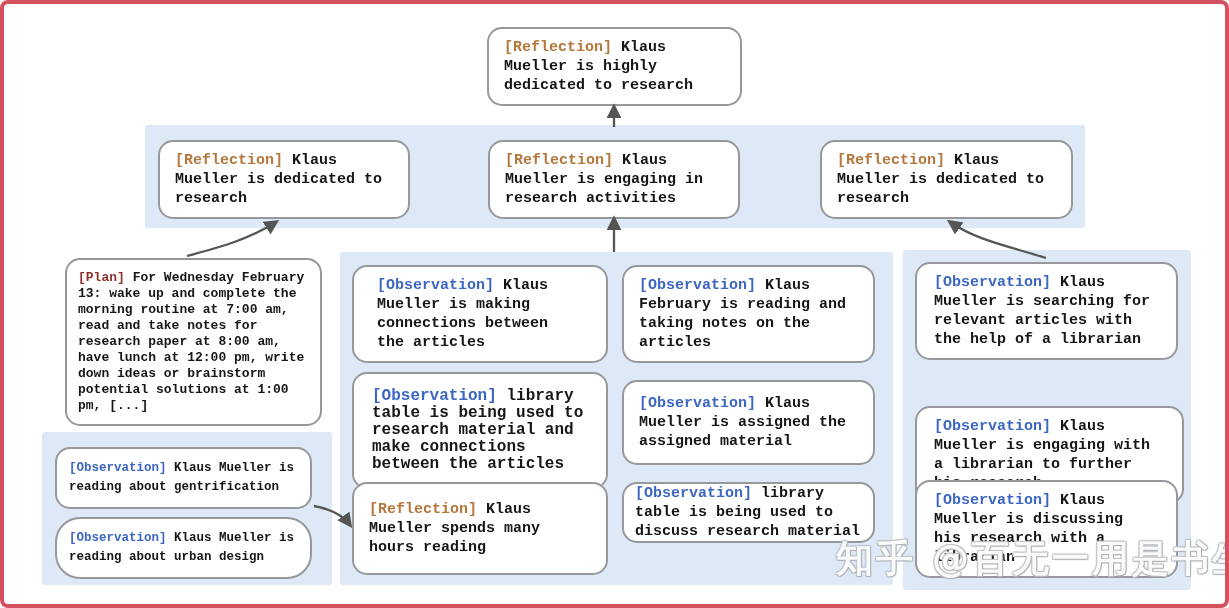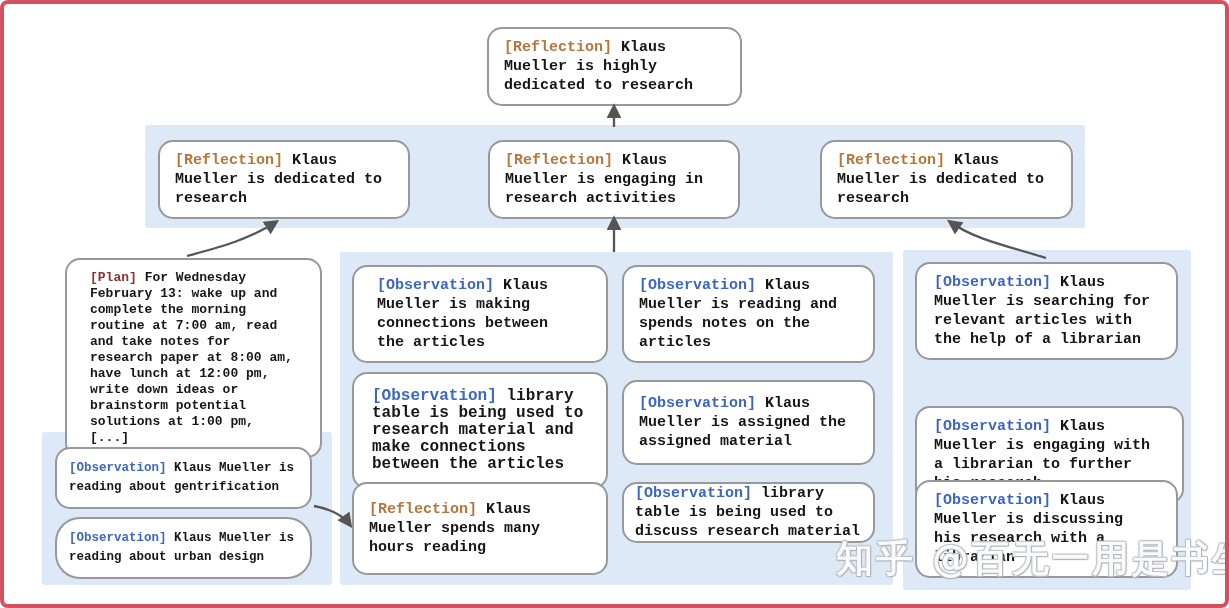--- a/index.html
+++ b/index.html
@@ -47,21 +47,21 @@
 </div>
 <div class="node fs15" style="left:488px;top:140px;width:252px;padding:9px 15px;">
   <span class="l-ref">[Reflection]</span>
   <span>Klaus Mueller is engaging in research activities</span>
 </div>
 <div class="node fs15" style="left:820px;top:140px;width:253px;padding:9px 15px;">
   <span class="l-ref">[Reflection]</span>
   <span>Klaus Mueller is dedicated to research</span>
 </div>
 
-<div class="node fs13" style="left:65px;top:258px;width:257px;padding:10px 23px;">
+<div class="node fs13" style="left:65px;top:258px;width:257px;padding:10px 11px;">
   <span class="l-plan">[Plan]</span>
   <span>For Wednesday February 13: wake up and complete the morning routine at 7:00 am, read and take notes for research paper at 8:00 am, have lunch at 12:00 pm, write down ideas or brainstorm potential solutions at 1:00 pm, [...]</span>
 </div>
 
 <div class="node fs125" style="left:55px;top:447px;width:257px;padding:10px 12px;">
   <span class="l-obs">[Observation]</span>
   <span>Klaus Mueller is reading about gentrification</span>
 </div>
 <div class="node fs125" style="left:55px;top:517px;width:257px;padding:10px 12px;border-radius:25px;">
   <span class="l-obs">[Observation]</span>
@@ -76,21 +76,21 @@
   <span class="l-obs">[Observation]</span>
   <span>library table is being used to research material and make connections between the articles</span>
 </div>
 <div class="node fs15" style="left:352px;top:482px;width:256px;padding:16px 15px;">
   <span class="l-ref">[Reflection]</span>
   <span>Klaus Mueller spends many hours reading</span>
 </div>
 
 <div class="node fs15" style="left:622px;top:265px;width:253px;padding:9px 15px;">
   <span class="l-obs">[Observation]</span>
-  <span>Klaus Mueller is reading and spends notes on the articles</span>
+  <span>Klaus February is reading and taking notes on the articles</span>
 </div>
 <div class="node fs15" style="left:622px;top:380px;width:253px;padding:12px 15px;">
   <span class="l-obs">[Observation]</span>
   <span>Klaus Mueller is assigned the assigned material</span>
 </div>
 <div class="node fs15" style="left:622px;top:482px;width:253px;padding:0 11px;">
   <span class="l-obs">[Observation]</span>
   <span>library table is being used to discuss research material</span>
 </div>
 

